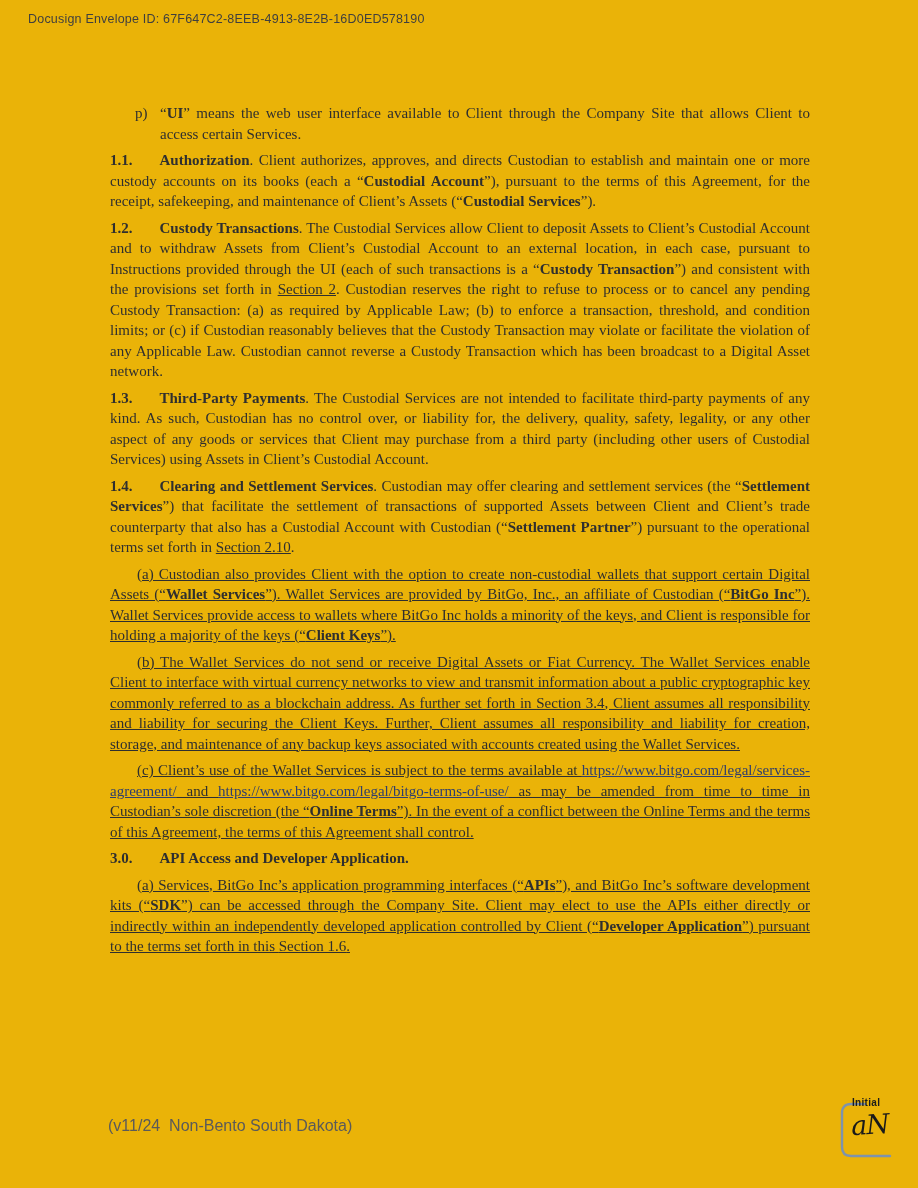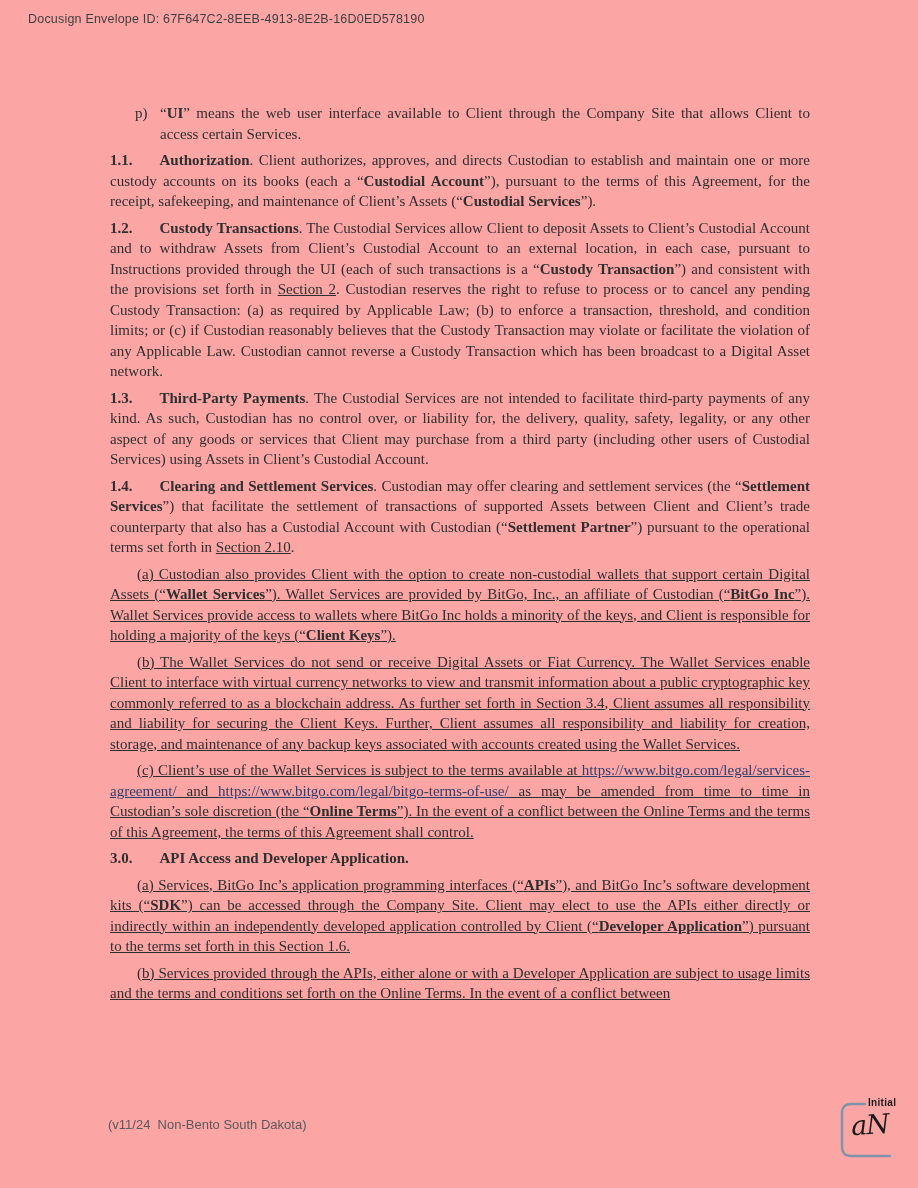--- a/index.html
+++ b/index.html
@@ -1,21 +1,21 @@
 <!DOCTYPE html>
 <html><head>
 <meta charset="utf-8">
 <style>
   * { margin: 0; padding: 0; box-sizing: border-box; }
   html, body { background: #ffffff; }
   .page {
     position: relative;
     width: 918px;
     height: 1188px;
-    background: #fca5a5;
+    background: #eab308;
     overflow: hidden;
     font-family: "Liberation Serif", "DejaVu Serif", serif;
     color: #2f2f2f;
   }
   .envelope-id {
     position: absolute;
     left: 28px;
     top: 12px;
     font-family: "Liberation Sans", "DejaVu Sans", sans-serif;
     font-size: 12.5px;
@@ -41,36 +41,36 @@
   .p-lettered { text-indent: 27px; text-decoration: underline; }
   .b { font-weight: bold; }
   .u { text-decoration: underline; }
   .tab { display: inline-block; width: 27px; }
   a.lnk { color: #2f3e6d; text-decoration: underline; cursor: pointer; }
   .footer-note {
     position: absolute;
     left: 108px;
     top: 1117px;
     font-family: "Liberation Sans", "DejaVu Sans", sans-serif;
-    font-size: 13px;
+    font-size: 16px;
     color: #5a5a5a;
     white-space: pre;
   }
   .initial-tab {
     position: absolute;
     left: 834px;
     top: 1096px;
     width: 84px;
     height: 72px;
     cursor: pointer;
   }
   .initial-tab svg { position: absolute; left: 0; top: 0; }
   .initial-label {
     position: absolute;
-    left: 34px;
+    left: 18px;
     top: 1px;
     font-family: "Liberation Sans", "DejaVu Sans", sans-serif;
     font-size: 10px;
     font-weight: bold;
     color: #1c1c1c;
     letter-spacing: 0.3px;
   }
   .initials {
     position: absolute;
     left: 17px;
@@ -94,21 +94,20 @@
       <p class="p-definition"><span class="marker">p)</span><span>“</span><span class="b">UI</span><span>” means the web user interface available to Client through the Company Site that allows Client to access certain Services.</span></p>
       <p class="p-numbered"><span class="b">1.1.</span><span class="tab"></span><span class="b">Authorization</span><span>. Client authorizes, approves, and directs Custodian to establish and maintain one or more custody accounts on its books (each a “</span><span class="b">Custodial Account</span><span>”), pursuant to the terms of this Agreement, for the receipt, safekeeping, and maintenance of Client’s Assets (“</span><span class="b">Custodial Services</span><span>”).</span></p>
       <p class="p-numbered"><span class="b">1.2.</span><span class="tab"></span><span class="b">Custody Transactions</span><span>. The Custodial Services allow Client to deposit Assets to Client’s Custodial Account and to withdraw Assets from Client’s Custodial Account to an external location, in each case, pursuant to Instructions provided through the UI (each of such transactions is a “</span><span class="b">Custody Transaction</span><span>”) and consistent with the provisions set forth in </span><span class="u">Section 2</span><span>. Custodian reserves the right to refuse to process or to cancel any pending Custody Transaction: (a) as required by Applicable Law; (b) to enforce a transaction, threshold, and condition limits; or (c) if Custodian reasonably believes that the Custody Transaction may violate or facilitate the violation of any Applicable Law. Custodian cannot reverse a Custody Transaction which has been broadcast to a Digital Asset network.</span></p>
       <p class="p-numbered"><span class="b">1.3.</span><span class="tab"></span><span class="b">Third-Party Payments</span><span>. The Custodial Services are not intended to facilitate third-party payments of any kind. As such, Custodian has no control over, or liability for, the delivery, quality, safety, legality, or any other aspect of any goods or services that Client may purchase from a third party (including other users of Custodial Services) using Assets in Client’s Custodial Account.</span></p>
       <p class="p-numbered"><span class="b">1.4.</span><span class="tab"></span><span class="b">Clearing and Settlement Services</span><span>. Custodian may offer clearing and settlement services (the “</span><span class="b">Settlement Services</span><span>”) that facilitate the settlement of transactions of supported Assets between Client and Client’s trade counterparty that also has a Custodial Account with Custodian (“</span><span class="b">Settlement Partner</span><span>”) pursuant to the operational terms set forth in </span><span class="u">Section 2.10</span><span>.</span></p>
       <p class="p-lettered"><span>(a)  Custodian also provides Client with the option to create non-custodial wallets that support certain Digital Assets (“</span><span class="b">Wallet Services</span><span>”).  Wallet Services are provided by BitGo, Inc., an affiliate of Custodian (“</span><span class="b">BitGo Inc</span><span>”). Wallet Services provide access to wallets where BitGo Inc holds a minority of the keys, and Client is responsible for holding a majority of the keys (“</span><span class="b">Client Keys</span><span>”).</span></p>
       <p class="p-lettered"><span>(b)  The Wallet Services do not send or receive Digital Assets or Fiat Currency. The Wallet Services enable Client to interface with virtual currency networks to view and transmit information about a public cryptographic key commonly referred to as a blockchain address. As further set forth in </span><span class="u">Section 3.4</span><span>, Client assumes all responsibility and liability for securing the Client Keys. Further, Client assumes all responsibility and liability for creation, storage, and maintenance of any backup keys associated with accounts created using the Wallet Services.</span></p>
       <p class="p-lettered"><span>(c) Client’s use of the Wallet Services is subject to the terms available at </span><a class="lnk" href="#">https://www.bitgo.com/legal/services-agreement/</a><span> and </span><a class="lnk" href="#">https://www.bitgo.com/legal/bitgo-terms-of-use/</a><span> as may be amended from time to time in Custodian’s sole discretion (the “</span><span class="b">Online Terms</span><span>”). In the event of a conflict between the Online Terms and the terms of this Agreement, the terms of this Agreement shall control.</span></p>
       <p class="p-heading"><span class="b">3.0.</span><span class="tab"></span><span class="b">API Access and Developer Application.</span></p>
       <p class="p-lettered"><span>(a)  Services, BitGo Inc’s application programming interfaces (“</span><span class="b">APIs</span><span>”), and BitGo Inc’s software development kits (“</span><span class="b">SDK</span><span>”) can be accessed through the Company Site. Client may elect to use the APIs either directly or indirectly within an independently developed application controlled by Client (“</span><span class="b">Developer Application</span><span>”) pursuant to the terms set forth in this </span><span class="u">Section 1.6</span><span>.</span></p>
-      <p class="p-lettered"><span>(b)  Services provided through the APIs, either alone or with a Developer Application are subject to usage limits and the terms and conditions set forth on the Online Terms. In the event of a conflict between</span></p>
     </div>
 
   <div class="footer-note">(v11/24  Non-Bento South Dakota)</div>
 
   <div class="initial-tab">
     <svg width="84" height="72" viewBox="0 0 84 72">
       <path d="M31 8 H17 Q8 8 8 17 V51 Q8 60 17 60 H56" fill="none" stroke="#7e93ac" stroke-width="2.4" stroke-linecap="round"></path>
     </svg>
     <span class="initial-label">Initial</span>
     <span class="initials">aN</span>

